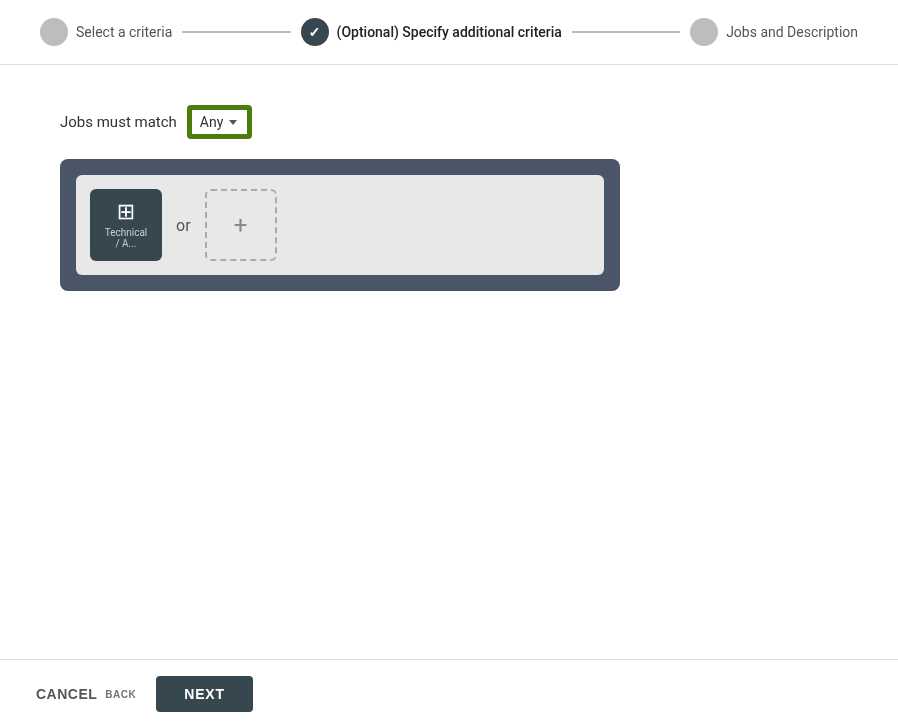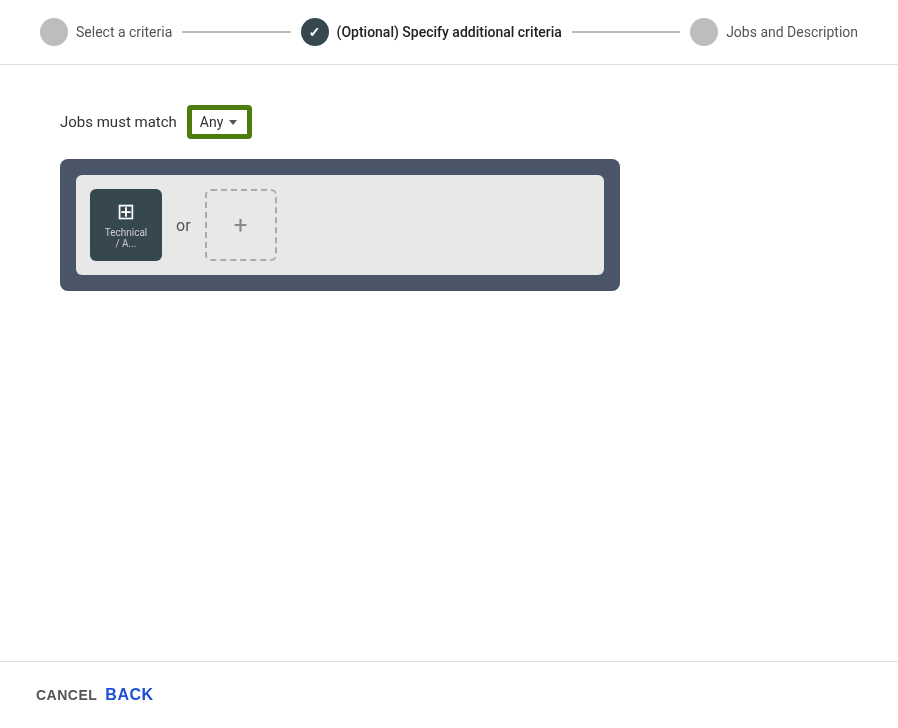--- a/index.html
+++ b/index.html
@@ -190,23 +190,23 @@
       padding: 8px 4px;
     }
     .footer-right {
       display: flex;
       gap: 16px;
       align-items: center;
     }
     .btn-back {
       background: none;
       border: none;
-      font-size: 16px;
-      font-weight: 600;
-      color: #1d4ed8;
+      font-size: 10px;
+      font-weight: 600;
+      color: #737373;
       cursor: pointer;
       letter-spacing: 0.5px;
       padding: 8px 4px;
     }
     .btn-next {
       background: #37474f;
       color: #fff;
       border: none;
       border-radius: 4px;
       padding: 10px 28px;
@@ -273,14 +273,15 @@
 
     </div>
   </div>
 
 </div>
 
 <div class="footer">
   <button class="btn-cancel">CANCEL</button>
   <div class="footer-right">
     <button class="btn-back">BACK</button>
+    <button class="btn-next">NEXT</button>
   </div>
 </div>
 
 </body></html>

